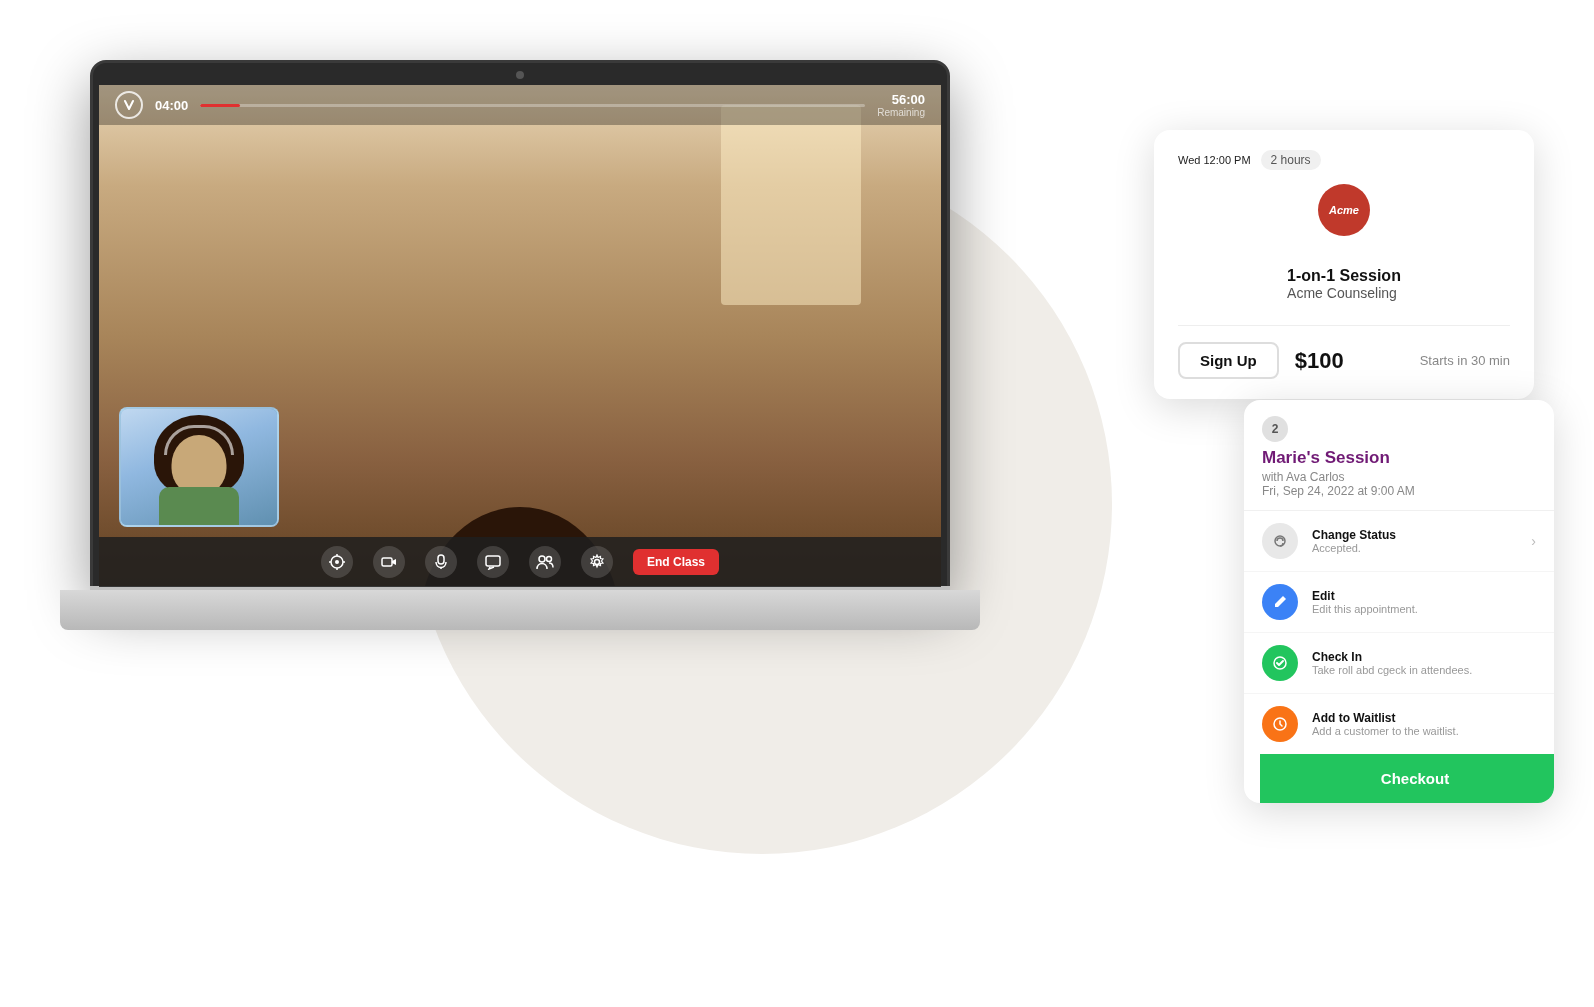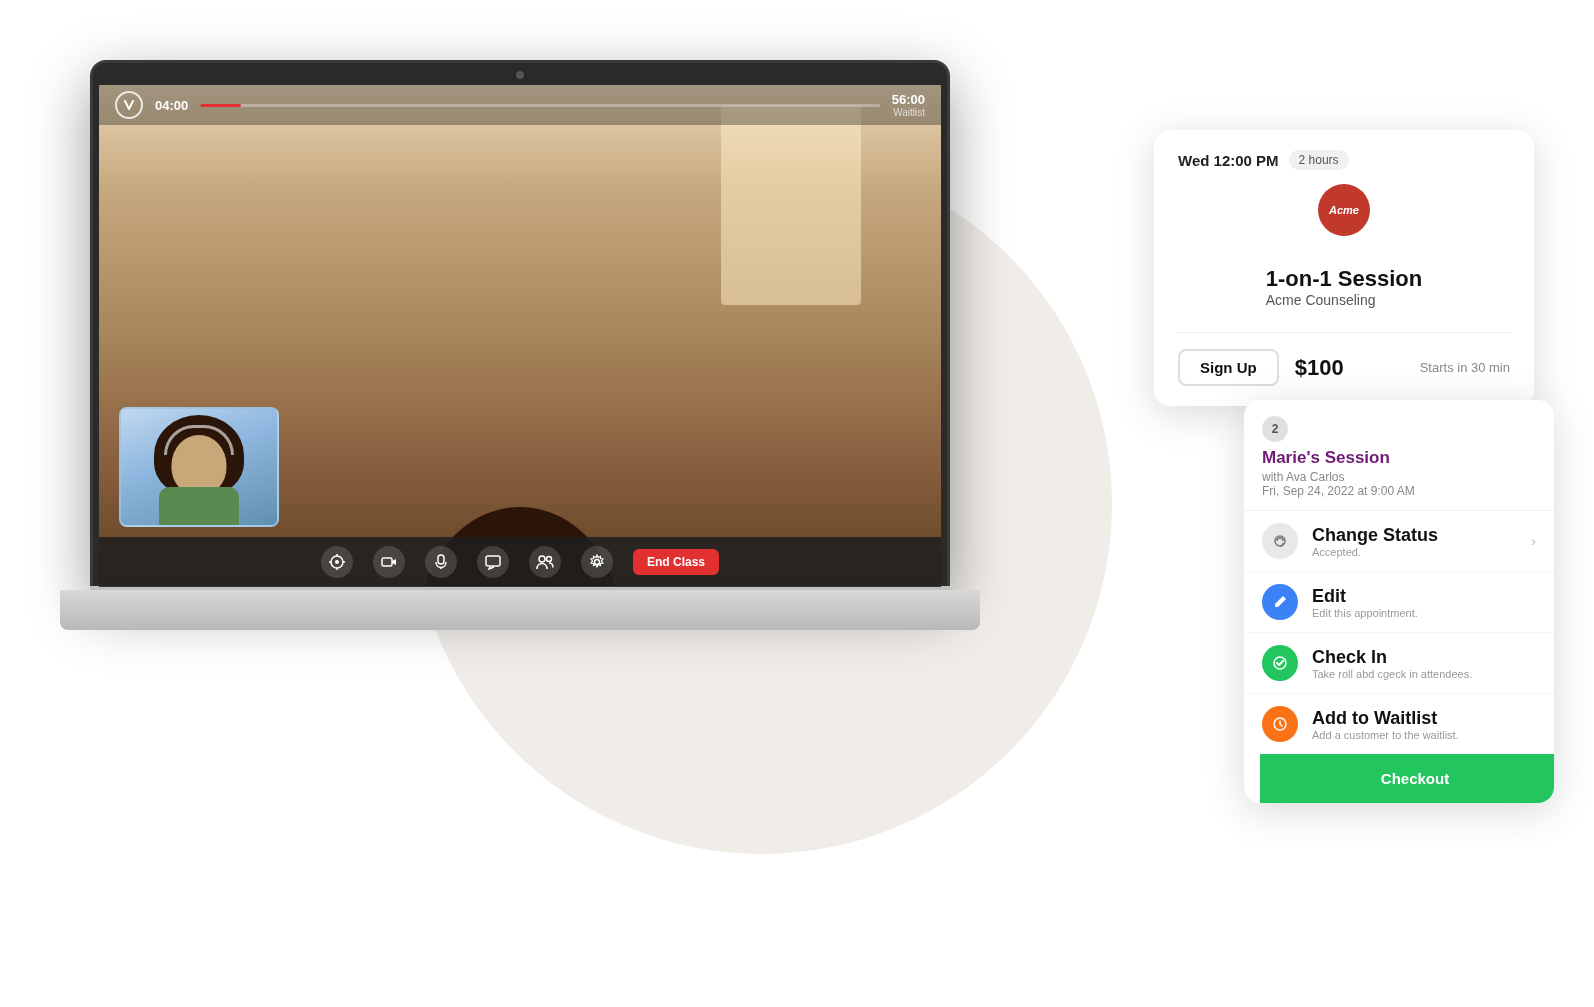--- a/index.html
+++ b/index.html
@@ -243,22 +243,22 @@
     }
 
     .session-header {
       display: flex;
       align-items: center;
       gap: 10px;
       margin-bottom: 14px;
     }
 
     .session-time {
-      font-size: 15px;
-      font-weight: 700;
+      font-size: 11px;
+      font-weight: 400;
       color: #222;
     }
 
     .duration-badge {
       background: #f0f0f0;
       border-radius: 20px;
       padding: 3px 10px;
       font-size: 12px;
       color: #555;
       font-weight: 500;
@@ -281,21 +281,21 @@
       align-items: center;
       justify-content: center;
       color: white;
       font-size: 11px;
       font-weight: 700;
       font-style: italic;
       flex-shrink: 0;
     }
 
     .session-name {
-      font-size: 22px;
+      font-size: 16px;
       font-weight: 700;
       color: #111;
       line-height: 1.2;
     }
 
     .session-org {
       font-size: 14px;
       color: #555;
     }
 
@@ -413,21 +413,21 @@
     }
 
     .icon-gray { background: #e8e8e8; }
     .icon-blue { background: #3b82f6; }
     .icon-green { background: #22c55e; }
     .icon-light-blue { background: #60a5fa; }
     .icon-orange { background: #f97316; }
 
     .context-item-text {}
     .context-item-label {
-      font-size: 18px;
+      font-size: 12px;
       font-weight: 600;
       color: #111;
     }
     .context-item-desc {
       font-size: 11px;
       color: #999;
     }
 
     .context-item-chevron {
       margin-left: auto;
@@ -525,21 +525,21 @@
               <path d="M4 4 L8 12 L12 4" stroke="white" stroke-width="2" stroke-linecap="round" stroke-linejoin="round" fill="none"></path>
             </svg>
           </div>
           <span class="time-display">04:00</span>
         </div>
         <div class="progress-bar-container">
           <div class="progress-bar-fill" style="width: 6%;"></div>
         </div>
         <div class="topbar-right">
           <span class="remaining-time">56:00</span>
-          <span class="remaining-label">Waitlist</span>
+          <span class="remaining-label">Remaining</span>
         </div>
       </div>
 
       <div class="small-video">
         <div class="small-video-person">
 
           <div style="position:absolute;bottom:10px;left:50%;transform:translateX(-50%);width:80px;height:100px;">
             <div style="position:absolute;top:0;left:50%;transform:translateX(-50%);width:90px;height:80px;background:#2a1508;border-radius:50% 50% 40% 40%;"></div>
             <div style="position:absolute;top:20px;left:50%;transform:translateX(-50%);width:55px;height:60px;background:#c8a878;border-radius:50% 50% 45% 45%;"></div>
             <div style="position:absolute;top:72px;left:50%;transform:translateX(-50%);width:80px;height:50px;background:#5a8a50;border-radius:10px 10px 0 0;"></div>

